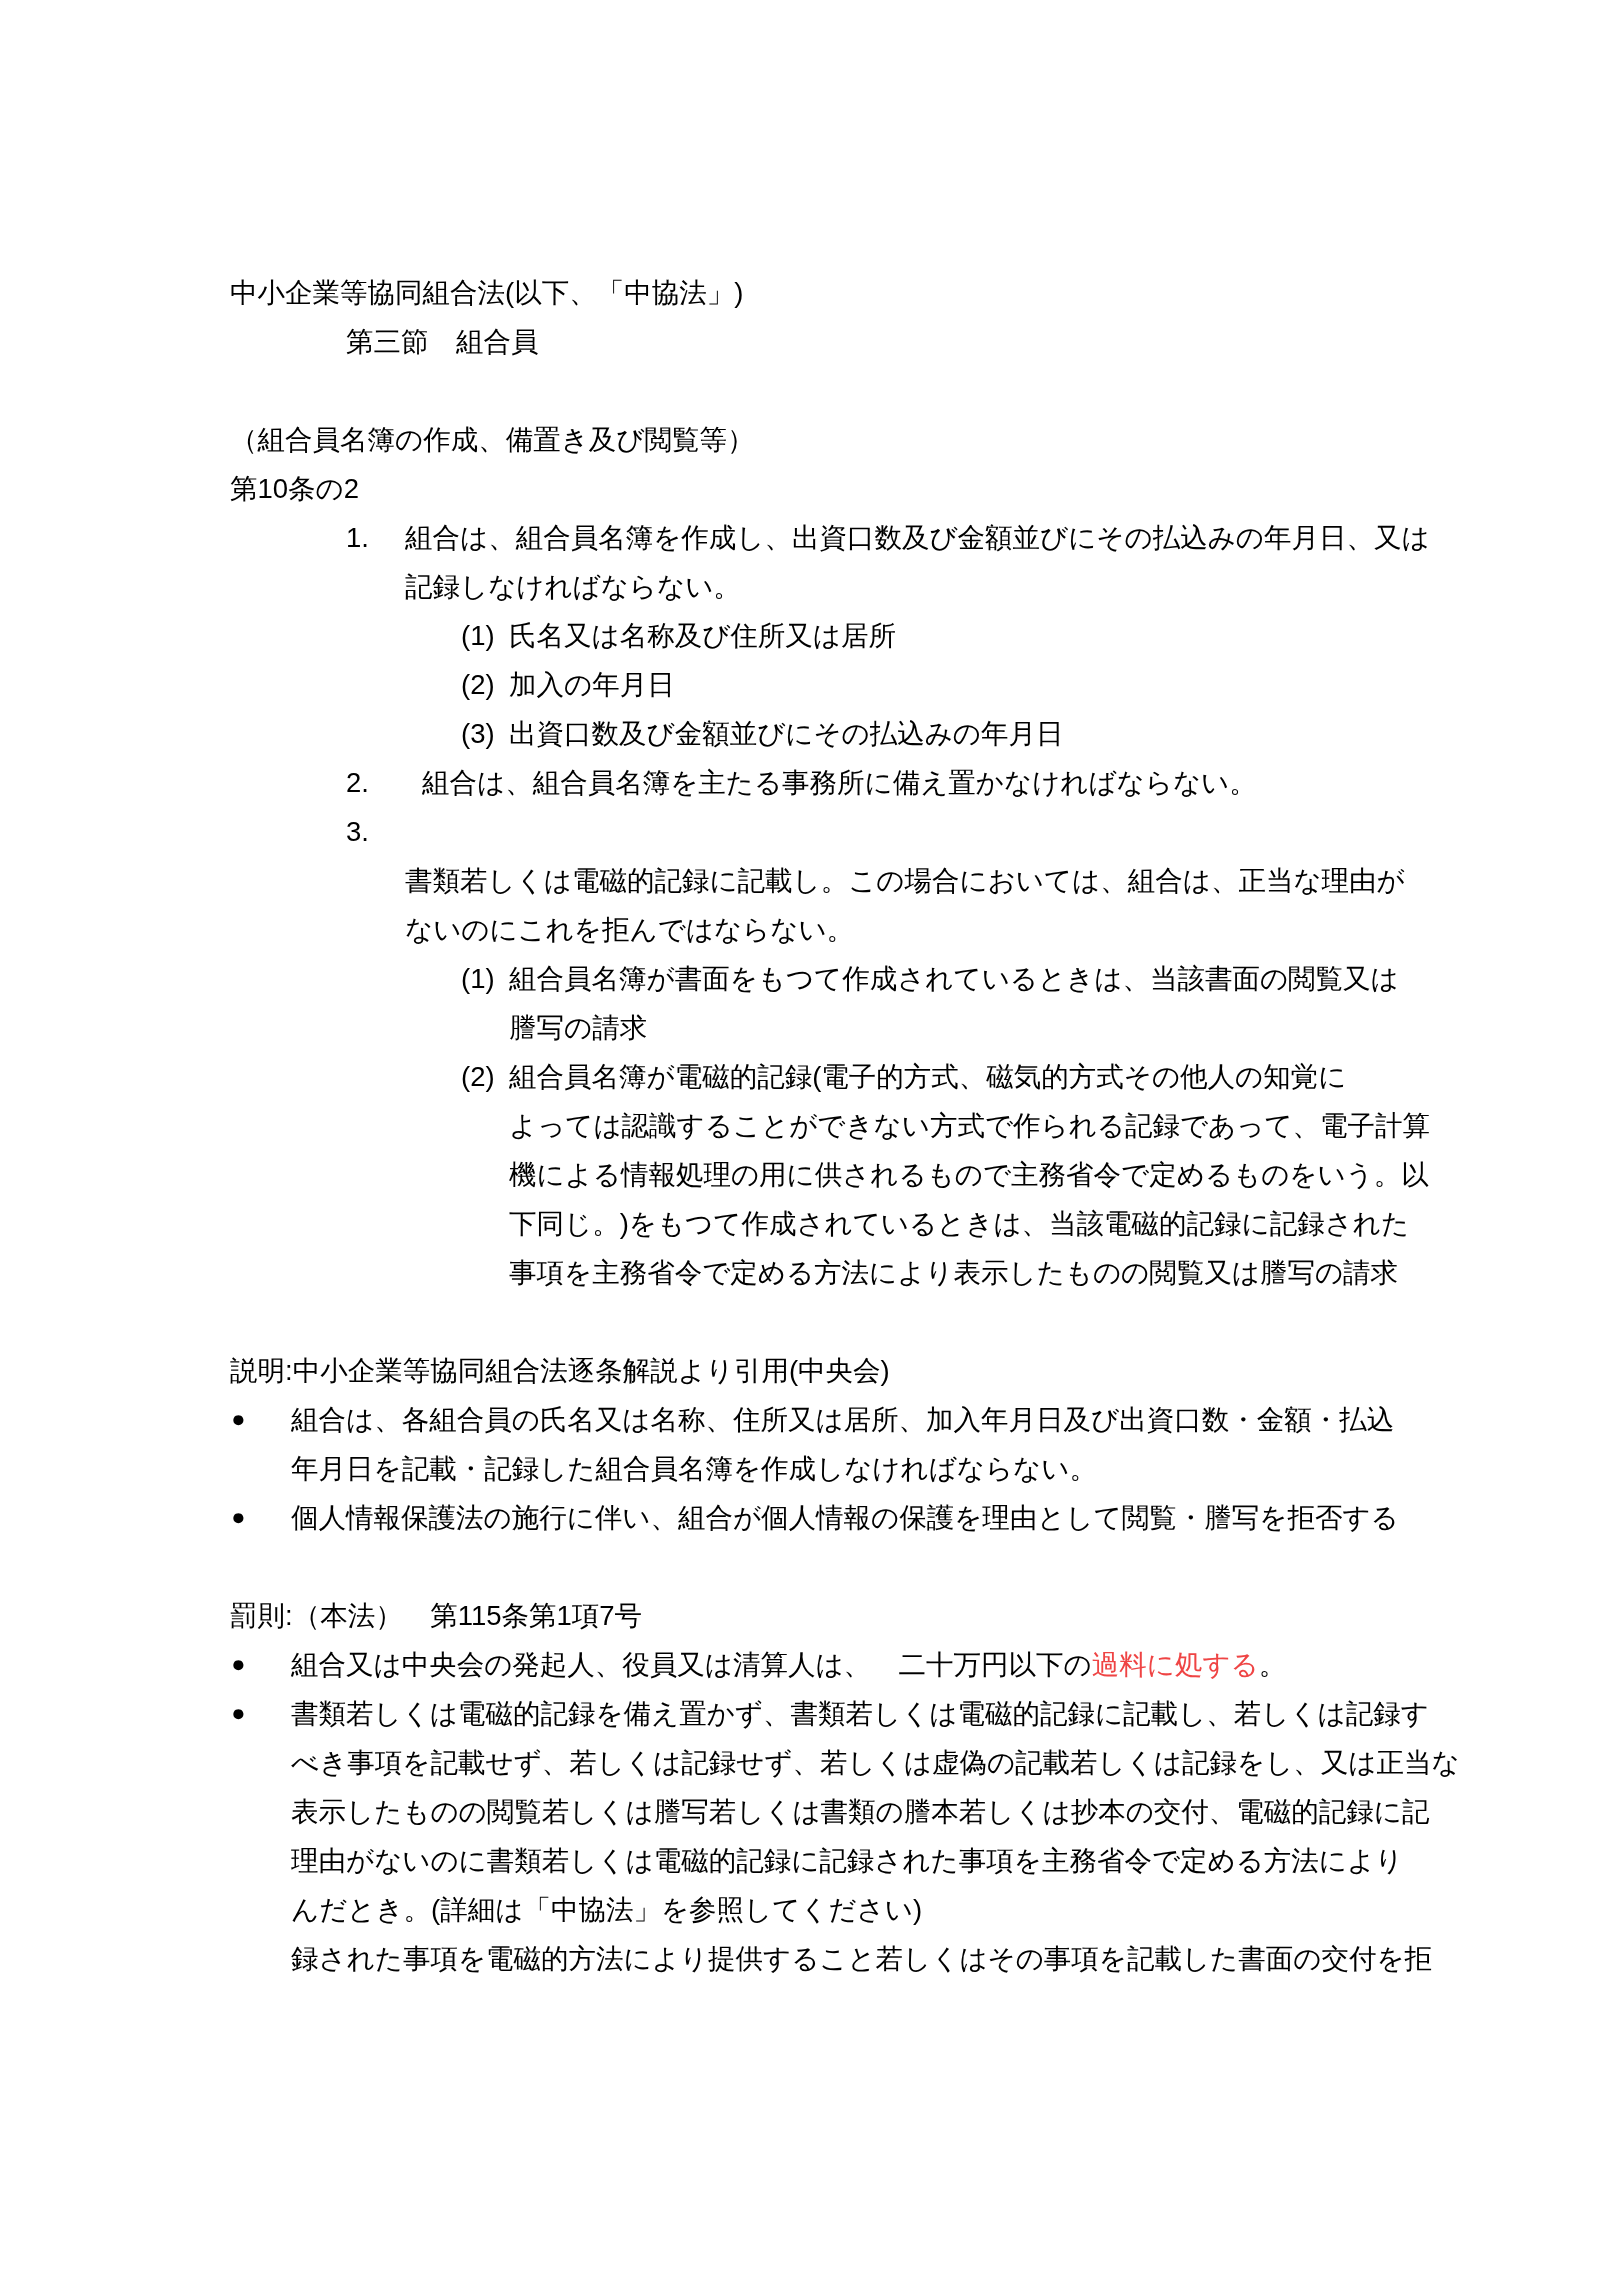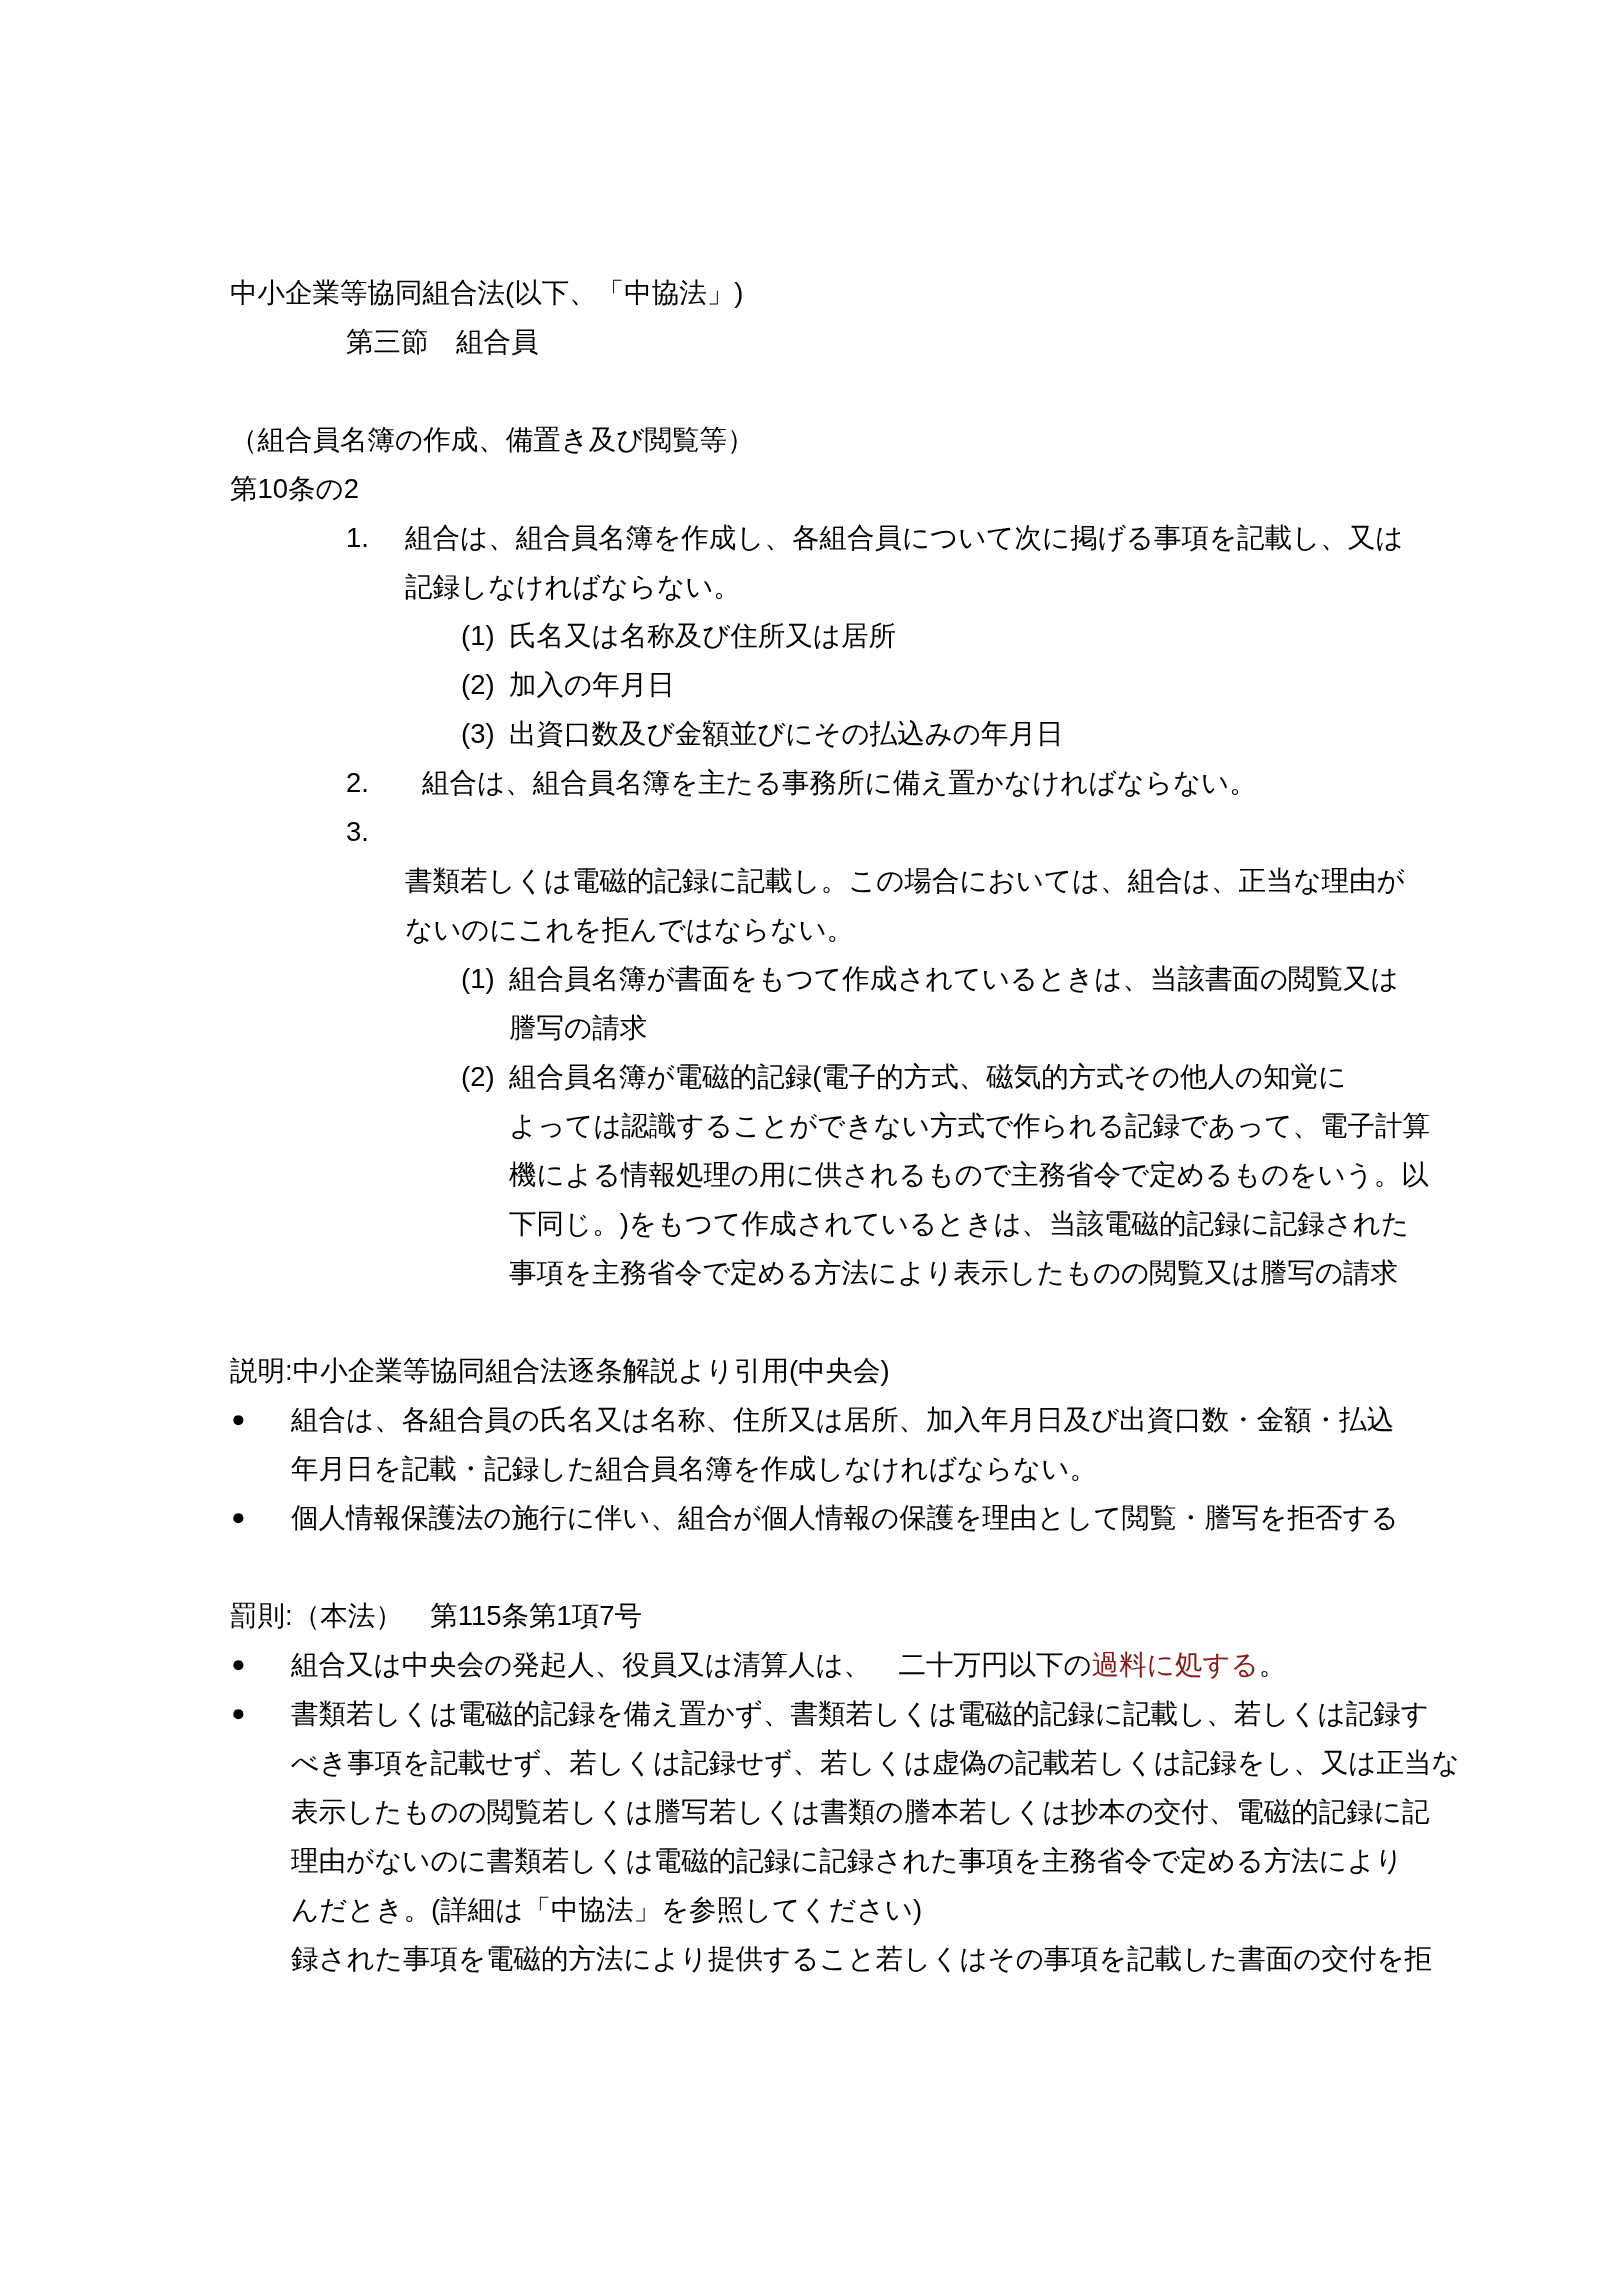--- a/index.html
+++ b/index.html
@@ -45,21 +45,21 @@
 
     <div class="line">中小企業等協同組合法(以下、「中協法」)</div>
     <div class="line ind-section">第三節　組合員</div>
     <div class="line blank"></div>
 
     <div class="line">（組合員名簿の作成、備置き及び閲覧等）</div>
     <div class="line">第10条の2</div>
 
     <div class="line">
       <span class="marker-l1">1.</span>
-      <span class="text-l1">組合は、組合員名簿を作成し、各組合員について次に掲げる事項を記載し、又は</span>
+      <span class="text-l1">組合は、組合員名簿を作成し、出資口数及び金額並びにその払込みの年月日、又は</span>
     </div>
     <div class="line">
       <span class="text-l1">記録しなければならない。</span>
     </div>
 
     <div class="line">
       <span class="marker-l2">(1)</span>
       <span class="text-l2">氏名又は名称及び住所又は居所</span>
     </div>
     <div class="line">
@@ -124,21 +124,21 @@
     <div class="line">
       <span class="bullet">●</span>
       <span class="text-bul">個人情報保護法の施行に伴い、組合が個人情報の保護を理由として閲覧・謄写を拒否する</span>
     </div>
 
     <div class="line blank"></div>
 
     <div class="line">罰則:（本法）　第115条第1項7号</div>
     <div class="line">
       <span class="bullet">●</span>
-      <span class="text-bul"><span>組合又は中央会の発起人、役員又は清算人は、　二十万円以下の</span><span class="hl-red" data-color="doc.colors.highlight_red" style="color: #7f1d1d;">過料に処する</span><span>。</span></span>
+      <span class="text-bul"><span>組合又は中央会の発起人、役員又は清算人は、　二十万円以下の</span><span class="hl-red" data-color="doc.colors.highlight_red" style="color: #ef4444;">過料に処する</span><span>。</span></span>
     </div>
     <div class="line">
       <span class="bullet">●</span>
       <span class="text-bul">書類若しくは電磁的記録を備え置かず、書類若しくは電磁的記録に記載し、若しくは記録す</span>
     </div>
     <div class="line">
       <span class="text-bul">べき事項を記載せず、若しくは記録せず、若しくは虚偽の記載若しくは記録をし、又は正当な</span>
     </div>
     <div class="line">
       <span class="text-bul">表示したものの閲覧若しくは謄写若しくは書類の謄本若しくは抄本の交付、電磁的記録に記</span>

